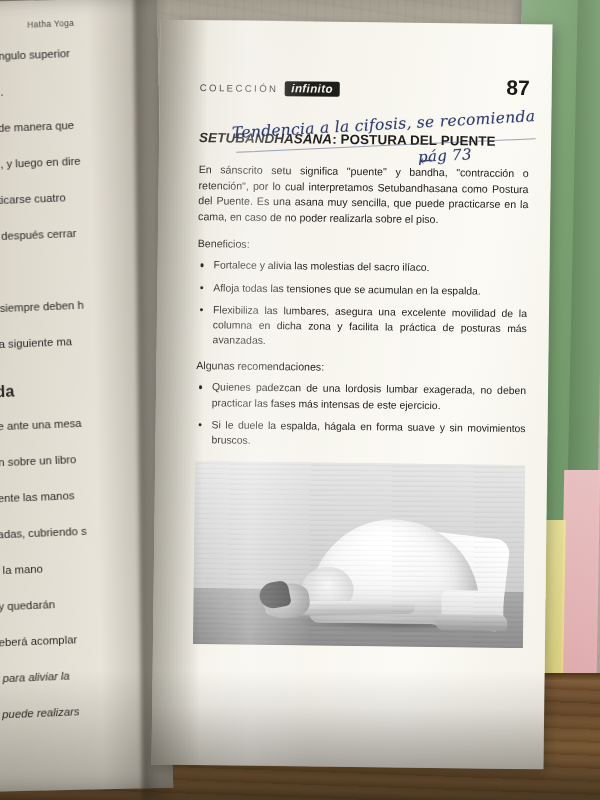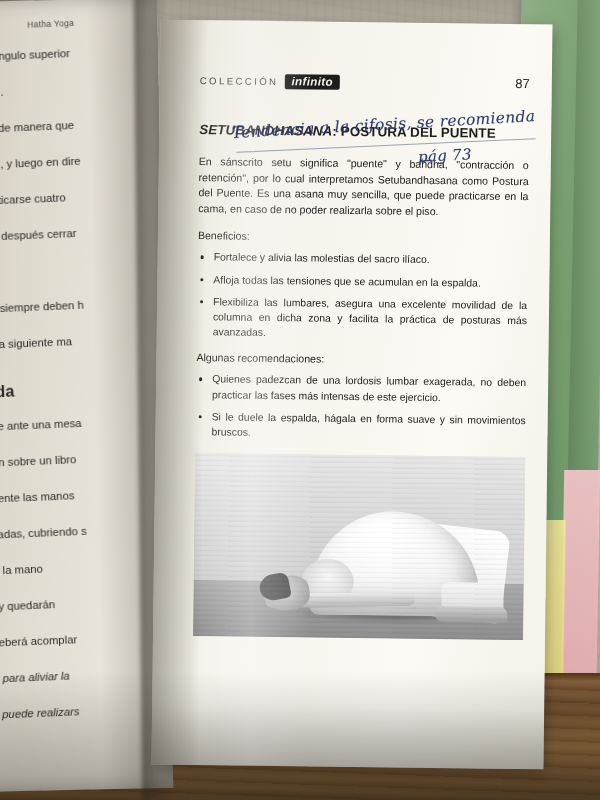--- a/index.html
+++ b/index.html
@@ -203,22 +203,22 @@
     color: #f4f2ea;
     font-size: 11.5px;
     font-weight: bold;
     letter-spacing: .4px;
     padding: 1px 7px 2px 7px;
     border-radius: 2px;
     font-style: italic;
     margin-left: 6px;
   }
   .runhead .folio {
-    font-size: 13px;
-    font-weight: normal;
+    font-size: 21px;
+    font-weight: bold;
     color: #1b1a18;
   }
   .runhead-left { display: flex; align-items: center; }
 
   h1.asana-title {
     font-size: 13.4px;
     font-weight: bold;
     letter-spacing: .1px;
     margin: 34px 0 16px 0;
     line-height: 16px;

